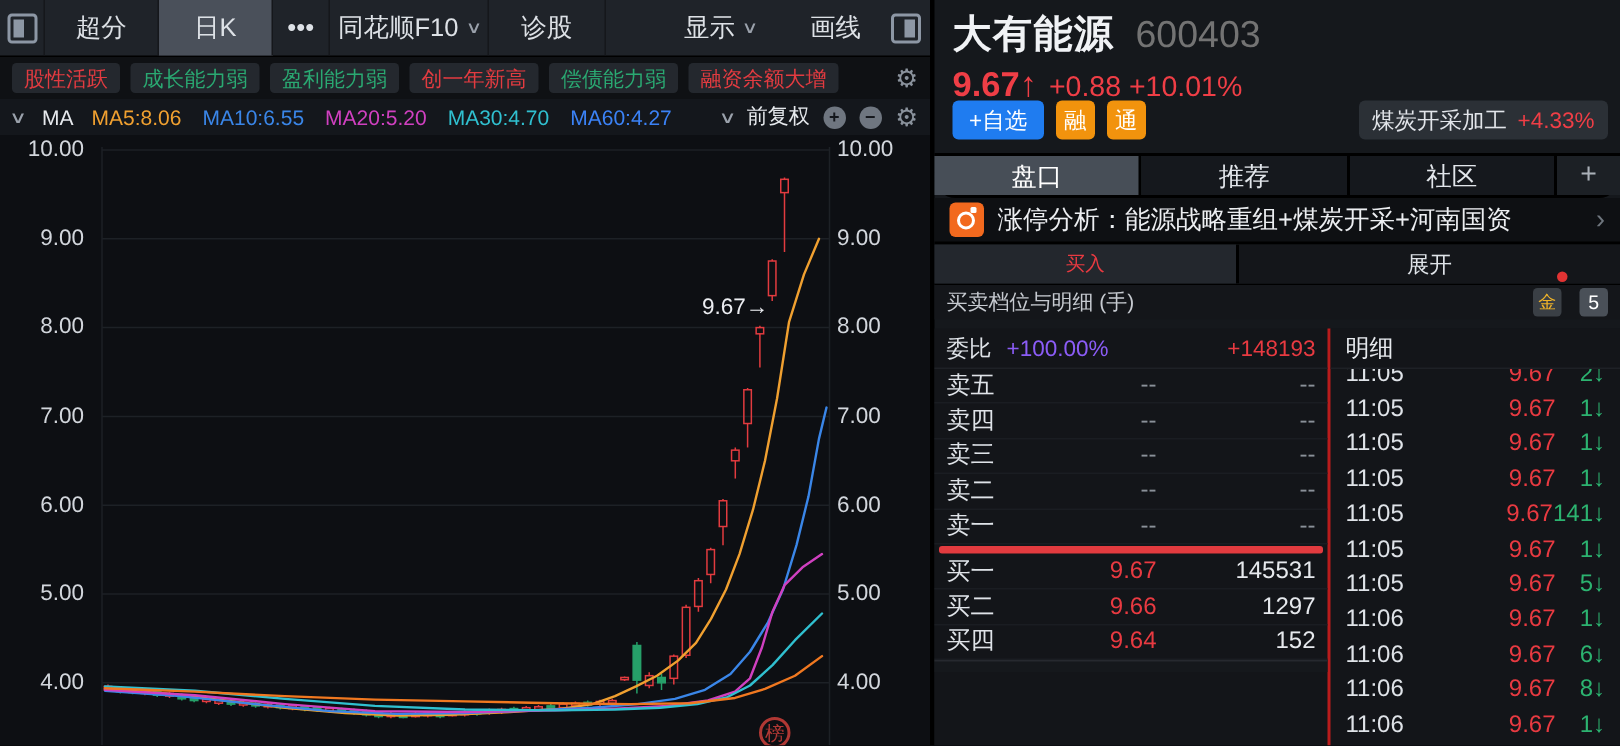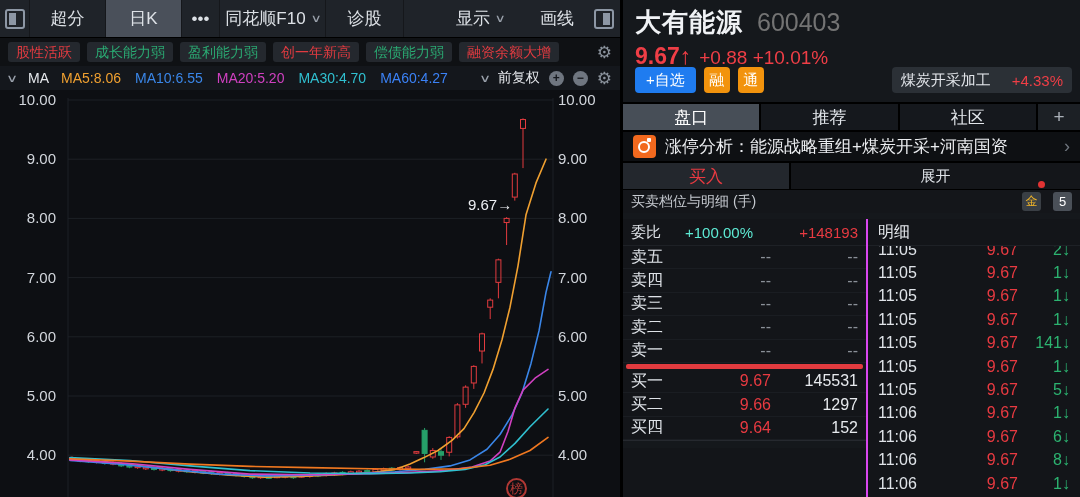--- a/index.html
+++ b/index.html
@@ -38,49 +38,49 @@
   
   .right { position:absolute; left:620px; top:0; width:460px; height:497px; background:#15181c; border-left:3px solid #000; }
   .qhead { position:relative; height:104px; border-bottom:2px solid #000; padding:5px 0 0 12px; }
   .qname { font-size:26px; font-weight:bold; letter-spacing:1px; color:#f0f2f5; }
   .qcode { font-size:25px; margin-left:14px; color:#737373; font-weight:normal; }
   .qprice { margin-top:3px; color:#ef3e46; font-size:23px; font-weight:bold; }
   .qchg { font-size:19px; font-weight:normal; margin-left:8px;margin-top:44px; }
   .qbtns { position:absolute; left:12px; bottom:9px; display:flex; gap:8px; }
   .btn-watch { background:#1f7cf0; color:#fff; font-size:15px; height:26px; padding:0 11px; border-radius:4px; display:flex; align-items:center; cursor:pointer; }
   .btn-sq { background:#f2930d; color:#fff; width:26px; height:26px; border-radius:4px; display:flex; align-items:center; justify-content:center; font-size:15px; cursor:pointer; }
-  .industry { position:absolute; right:8px; bottom:9px; background:#2b3036; height:26px; border-radius:4px; display:flex; align-items:center; padding:0 9px; font-size:15px; color:#e2e5ea; gap:21px; cursor:pointer; }
+  .industry { position:absolute; right:8px; bottom:9px; background:#2b3036; height:26px; border-radius:4px; display:flex; align-items:center; padding:0 9px; font-size:15px; color:#e2e5ea; gap:7px; cursor:pointer; }
   .industry .pct { color:#ef3e46; }
 
-  .tabsrow { display:flex; height:28px; border-bottom:2px solid #000; background:#101216; }
+  .tabsrow { display:flex; height:28px; border-bottom:2px solid #000; background:#101216;border-radius:14px; }
   .tab { flex:1; display:flex; align-items:center; justify-content:center; font-size:17px; background:#15181d; border-right:2px solid #000; color:#e2e6eb; cursor:pointer; }
   .tab.active { background:#474e57; color:#fff; }
   .tab-add { width:42px; display:flex; align-items:center; justify-content:center; font-size:19px; color:#aab0b8; background:#1c2025; cursor:pointer; }
 
   .analysis { height:31px; display:flex; align-items:center; padding:0 10px; gap:9px; background:#0e1013; border-bottom:2px solid #000; font-size:17px; color:#eceef1; cursor:pointer; }
   .ana-icon { width:23px; height:23px; border-radius:4px; background:#f2691e; position:relative; flex:none; }
   .ana-icon i { position:absolute; left:5px; top:6px; width:12px; height:12px; border:2px solid #fff; border-radius:50%; }
   .ana-icon b { position:absolute; left:14px; top:3px; width:4px; height:4px; background:#fff; border-radius:1px; }
   .ana-chevron { margin-left:auto; color:#6f767e; font-size:18px; }
 
   .bsrow { display:flex; height:27px; border-bottom:1px solid #000; }
-  .bs { width:168px; display:flex; align-items:center; justify-content:center; font-size:17px; background:#23272d; border-right:2px solid #000; cursor:pointer; }
+  .bs { width:203px; display:flex; align-items:center; justify-content:center; font-size:13px; background:#23272d; border-right:2px solid #000; cursor:pointer; }
   .bs.buy { color:#e83a41; } .bs.sell { color:#3f9bfa; }
   .expand { flex:1; display:flex; align-items:center; justify-content:center; font-size:15px; color:#dfe3e8; background:#14161a; cursor:pointer; }
 
   .levels { height:23px; display:flex; align-items:center; padding:0 8px; font-size:14px; color:#c6cad0; background:#14161a; }
   .badges { margin-left:auto; display:flex; gap:6px; }
   .badge-gold { width:19px; height:19px; border-radius:3px; background:#3a3f45; color:#f0b429; font-size:12px; display:flex; align-items:center; justify-content:center; position:relative; cursor:pointer; }
   .badge-count { width:19px; height:19px; border-radius:3px; background:#4a5058; color:#fff; font-size:13px; display:flex; align-items:center; justify-content:center; cursor:pointer; }
 
   .book { position:absolute; top:219px; left:0; right:0; bottom:0; display:flex; background:#131519; }
-  .book-left { width:245px; border-right:2px solid #d946ef; }
+  .book-left { width:264px; border-right:2px solid #b91c1c; }
   .book-right { flex:1; position:relative; overflow:hidden; }
   .weibi { height:27px; display:flex; align-items:center; padding:0 8px; font-size:15px; border-bottom:1px solid #1e2126; }
-  .weibi .lbl { color:#dfe3e8; } .weibi .v { color:#5eead4; margin-left:24px; } .weibi .d { color:#e83a41; margin-left:auto; }
+  .weibi .lbl { color:#dfe3e8; } .weibi .v { color:#8b5cf6; margin-left:10px; } .weibi .d { color:#e83a41; margin-left:auto; }
   .brow { height:23.4px; display:flex; align-items:center; padding:0 8px; font-size:16px; border-bottom:1px solid #1a1d22; cursor:pointer; }
   .brow .lbl { width:54px; color:#dfe3e8; }
   .brow .price { width:86px; text-align:right; color:#8a9098; }
   .brow .vol { flex:1; text-align:right; color:#8a9098; }
   .brow.bid .price { color:#e83a41; } .brow.bid .vol { color:#e6e9ed; }
   .reddiv { height:5px; margin:1px 3px 1px 3px; background:#e23b3f; border-radius:2px; }
   .sliver { height:8px; border-top:1px solid #26292f; background:#15181c; }
 
   .dhead { position:relative; z-index:2; height:27px; display:flex; align-items:center; padding:0 10px; font-size:16px; color:#e6e9ed; border-bottom:1px solid #1e2126; background:#131519; }
   .drows { position:absolute; top:19px; left:0; right:0; z-index:1; }

